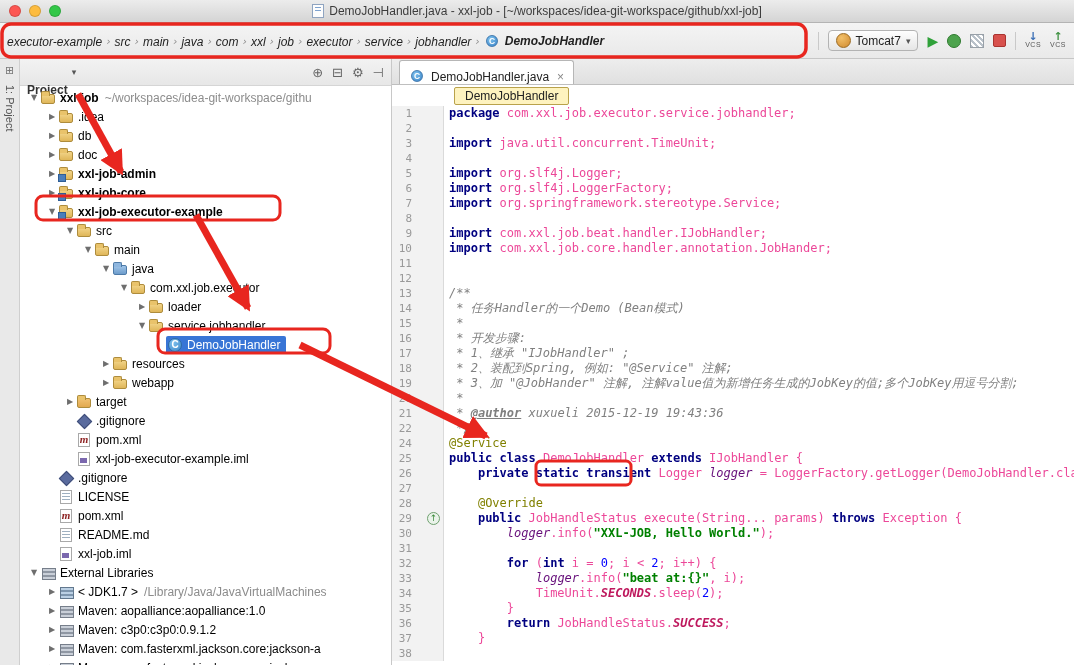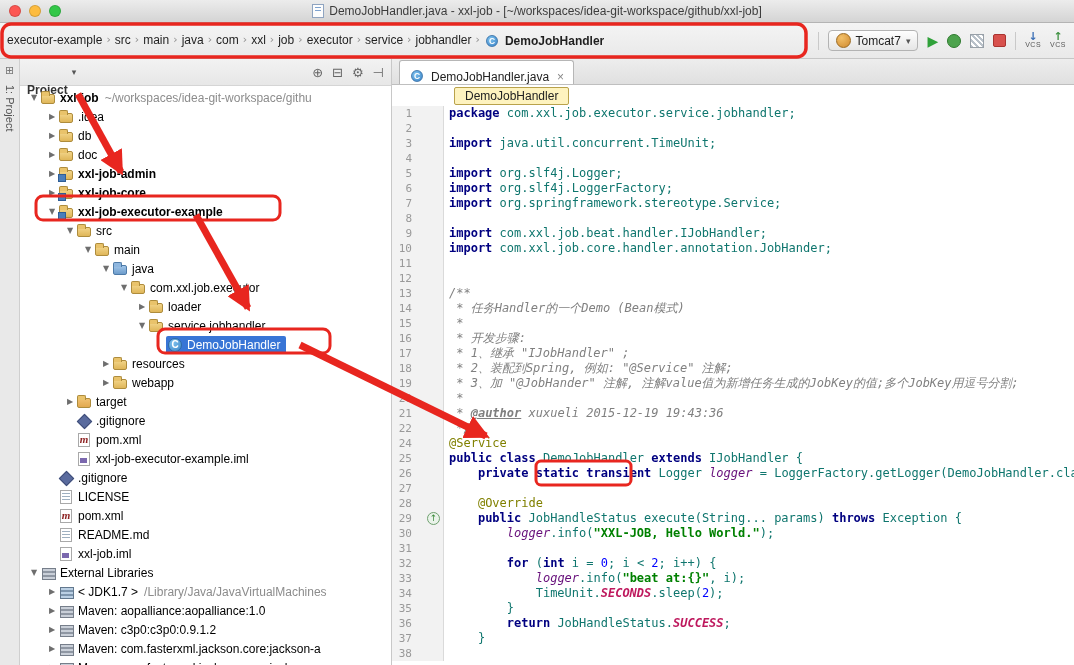--- a/index.html
+++ b/index.html
@@ -13,21 +13,21 @@
   .traffic{position:absolute;left:9px;top:5px;display:flex;gap:8px;}
   .tl{width:12px;height:12px;border-radius:50%;border:1px solid rgba(0,0,0,.15);box-sizing:border-box;}
   .tl.red{background:#FC5753;} .tl.yellow{background:#FDBC40;} .tl.green{background:#33C748;}
   .title-icon{display:inline-block;width:10px;height:12px;background:#FDFDFD;border:1px solid #8FA4C0;margin-right:5px;position:relative;}
   .title-icon::after{content:"";position:absolute;left:2px;top:2px;right:2px;height:6px;
       background:repeating-linear-gradient(180deg,#7FA3CF 0 1px,transparent 1px 3px);}
 
   
   .navbar{height:36px;background:linear-gradient(#F4F4F4,#E9E9E9);border-bottom:1px solid #C6C6C6;
           display:flex;align-items:center;padding:0 8px 0 4px;box-sizing:border-box;}
-  .crumbs{display:flex;align-items:flex-start;min-width:0;overflow:hidden;white-space:nowrap;}
+  .crumbs{display:flex;align-items:flex-end;min-width:0;overflow:hidden;white-space:nowrap;font-style:italic;}
   .crumb{padding:2px 3px;color:#1F1F1F;border-radius:3px;}
   .crumb-sep{color:#8F8F8F;font-size:11px;margin:0 1px;font-family:"DejaVu Sans",sans-serif;}
   .crumb-class{display:flex;align-items:center;gap:4px;font-weight:bold;}
   .nav-right{margin-left:auto;display:flex;align-items:center;gap:9px;flex:none;}
   .sep{width:1px;height:18px;background:#C9C9C9;}
   .combo{display:flex;align-items:center;gap:5px;padding:2px 7px;border:1px solid #B3B3B3;border-radius:4px;
          background:linear-gradient(#FEFEFE,#E6E6E6);}
   .cat-icon{width:13px;height:13px;border-radius:50%;background:radial-gradient(circle at 35% 30%,#F2C069,#D08A30);
             border:1px solid #9C6A20;}
   .caret{font-size:9px;color:#555;font-family:"DejaVu Sans",sans-serif;}
@@ -109,21 +109,21 @@
   .code{flex:1;min-width:0;overflow:hidden;padding-left:5px;}
   .cur .code{background:#FFF8C8;}
   .mk-ov{position:absolute;right:3px;top:1px;width:11px;height:11px;border-radius:50%;background:#EAF3EA;
          border:1px solid #6FA06F;color:#3C8A3C;font-size:9px;line-height:10px;text-align:center;
          font-family:"DejaVu Sans",sans-serif;}
   .mk-bulb{position:absolute;right:5px;top:3px;width:9px;height:9px;border-radius:50%;
            background:#F5C944;border:1px solid #BB8F1F;}
 
   
   .k{color:#000080;font-weight:bold;}
-  .p{color:#0f766e;}
+  .p{color:#ec4899;}
   .s{color:#008000;font-weight:bold;}
   .c{color:#808080;font-style:italic;}
   .ct{color:#808080;font-style:italic;font-weight:bold;text-decoration:underline;}
   .a{color:#808000;}
   .f{color:#660E7A;font-style:italic;}
   .sf{color:#be185d;font-style:italic;font-weight:bold;}
   .n{color:#0000FF;}
   .sel{background:#3E7BC6;color:#fff;}
   .selb{background:#3E7BC6;color:#fff;font-weight:bold;}
 

